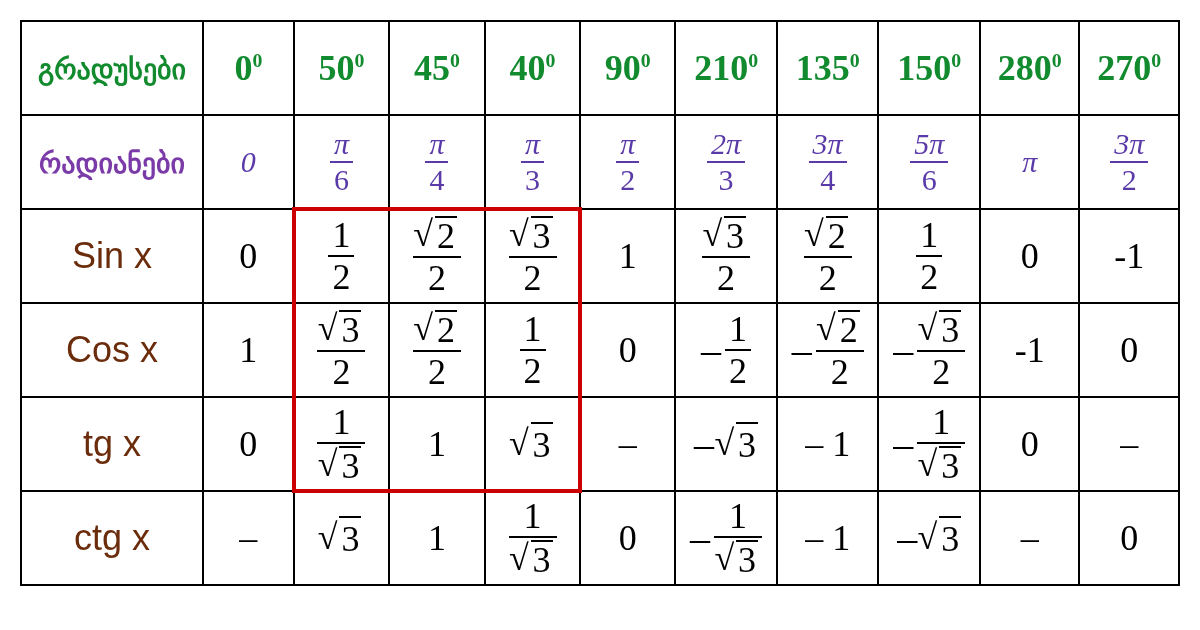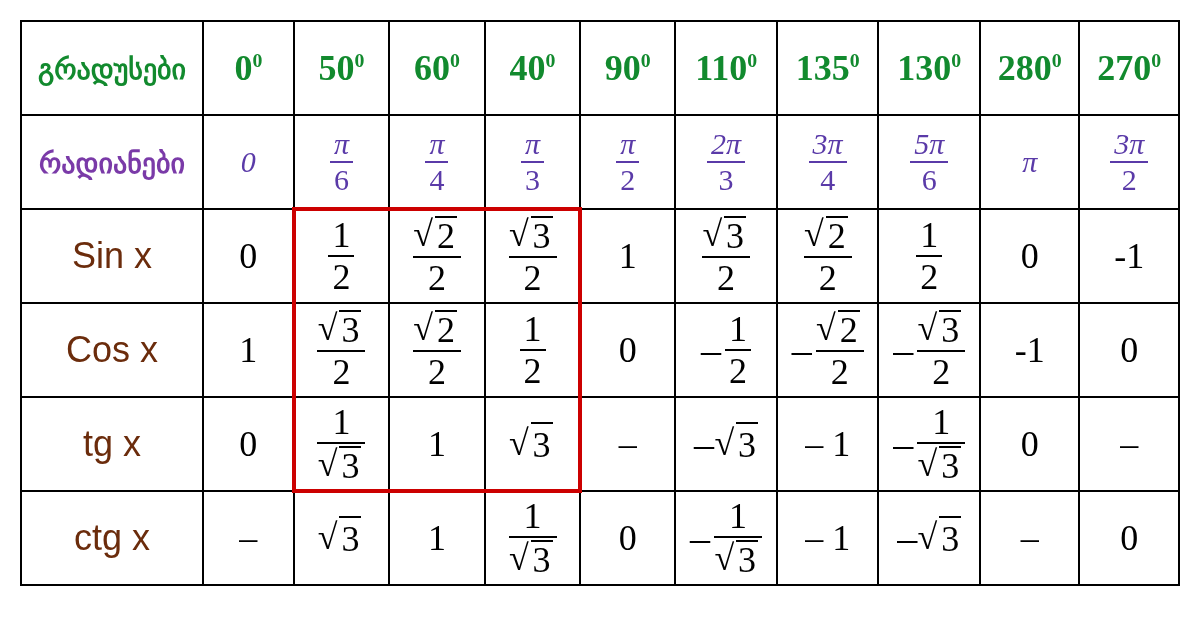--- a/index.html
+++ b/index.html
@@ -119,26 +119,26 @@
 <div class="table-wrap">
 <table>
 <tbody>
 
   <tr>
     <td class="label-col">
       <span class="green-script">გრადუსები</span>
     </td>
     <td class="val-col green"><span>0</span><sup>0</sup></td>
     <td class="val-col green"><span>50</span><sup>0</sup></td>
-    <td class="val-col green"><span>60</span><sup>0</sup></td>
+    <td class="val-col green"><span>45</span><sup>0</sup></td>
     <td class="val-col green"><span>40</span><sup>0</sup></td>
     <td class="val-col green"><span>90</span><sup>0</sup></td>
-    <td class="val-col green"><span>110</span><sup>0</sup></td>
+    <td class="val-col green"><span>210</span><sup>0</sup></td>
     <td class="val-col green"><span>135</span><sup>0</sup></td>
-    <td class="val-col green"><span>130</span><sup>0</sup></td>
+    <td class="val-col green"><span>150</span><sup>0</sup></td>
     <td class="val-col green"><span>280</span><sup>0</sup></td>
     <td class="val-col green"><span>270</span><sup>0</sup></td>
   </tr>
 
   <tr id="rad-row">
     <td class="label-col">
       <span class="purple-script">რადიანები</span>
     </td>
   <td class="val-col purple"><span style="font-style:italic">0</span></td>
           <td class="val-col purple"><span class="frac"><span class="num" style="font-style:italic">π</span><span class="den">6</span></span></td>

